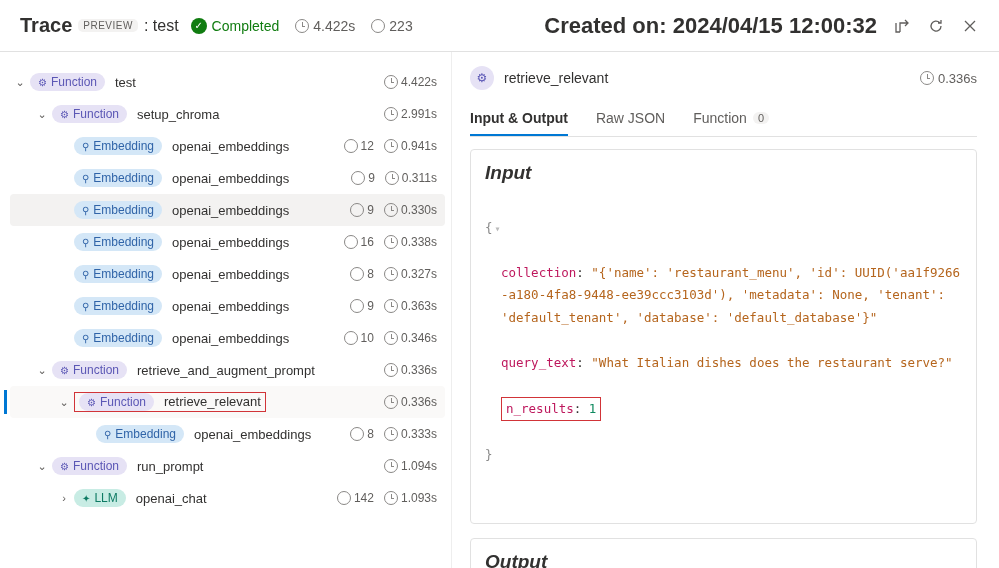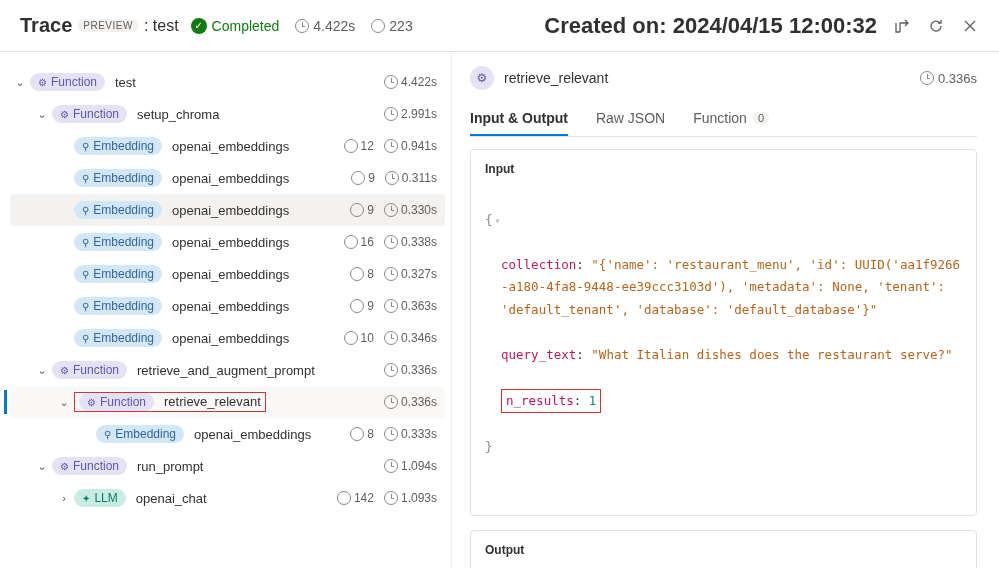--- a/index.html
+++ b/index.html
@@ -64,21 +64,21 @@
 .fn-circle{width:24px;height:24px;border-radius:50%;background:#e6e2f5;color:#5b57b5;display:flex;align-items:center;justify-content:center;font-size:12px;margin-right:10px;}
 .detail-name{font-size:14px;color:#323130;}
 .detail-time{margin-left:auto;display:flex;align-items:center;gap:4px;color:#605e5c;font-size:13px;}
 
 .tabs{display:flex;gap:28px;border-bottom:1px solid #e1e1e1;margin-bottom:12px;}
 .tab{padding:8px 0;font-size:14px;color:#605e5c;cursor:pointer;border-bottom:2px solid transparent;display:flex;align-items:center;gap:6px;}
 .tab.active{color:#323130;font-weight:600;border-bottom-color:#0078d4;}
 .tab-badge{background:#f3f2f1;color:#605e5c;font-size:11px;padding:0 5px;border-radius:8px;}
 
 .card{border:1px solid #e1e1e1;border-radius:4px;padding:12px 14px;margin-bottom:14px;}
-.card-title{font-size:12px;font-weight:600;margin-bottom:10px;}
+.card-title{font-size:19px;font-weight:600;margin-bottom:10px;font-style:italic;}
 .json{font-family:Consolas,Monaco,monospace;font-size:12.5px;line-height:1.8;white-space:pre-wrap;word-break:break-all;}
 .j-brace{color:#888;}
 .j-key{color:#be185d;}
 .j-str{color:#b5651d;}
 .j-num{color:#0f8a5f;}
 .j-punct{color:#323130;}
 .json .line{display:block;}
 .json .ind1{padding-left:16px;}
 .red-border{border:1px solid #d13438;display:inline-block;padding:0 4px;}
 .expand-caret{color:#bbb;font-size:10px;margin-left:2px;}

